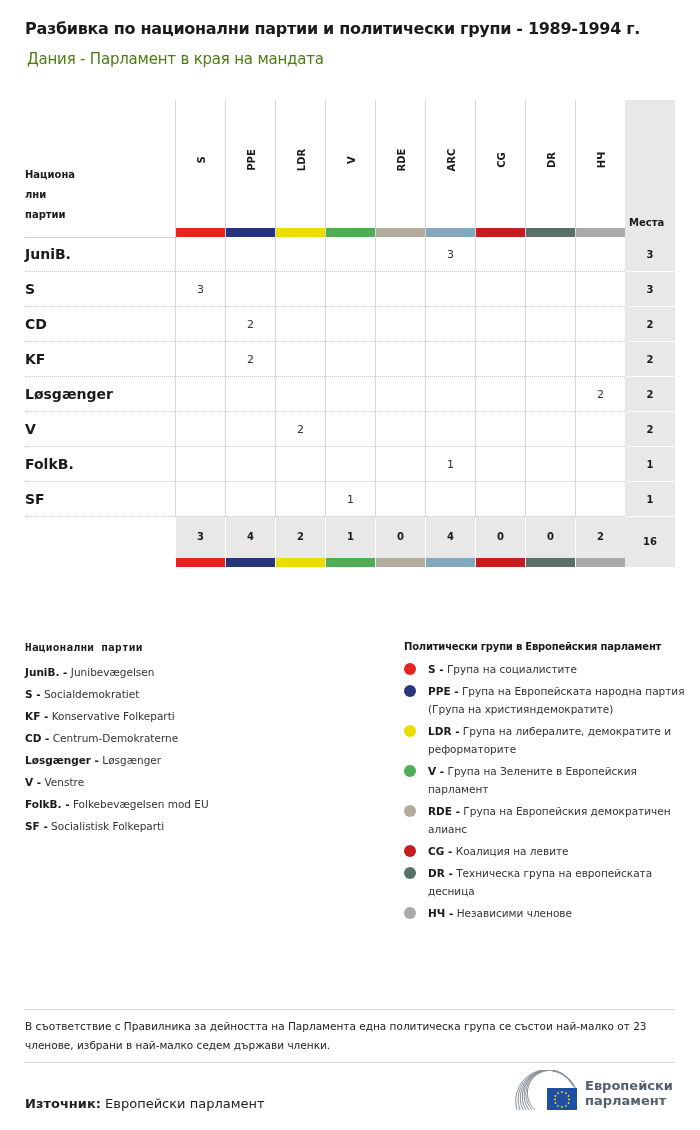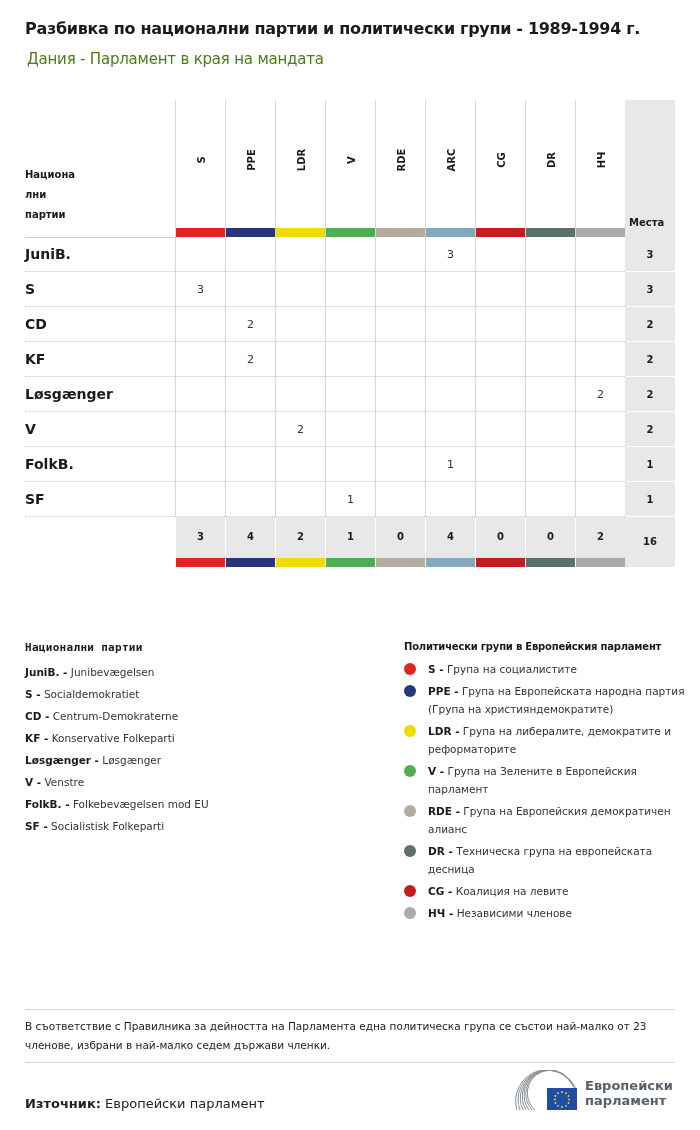--- a/index.html
+++ b/index.html
@@ -276,39 +276,39 @@
         <div class="tstrip" style="background:#AAAAAA"></div>
       </div>
     </div>
 </div>
 
 <div class="legend-left">
   <h3>Национални партии</h3>
   <div id="party-legend">
       <div class="li"><b>JuniB. -</b> <span>Junibevægelsen</span></div>
       <div class="li"><b>S -</b> <span>Socialdemokratiet</span></div>
+      <div class="li"><b>KF -</b> <span>Konservative Folkeparti</span></div>
       <div class="li"><b>CD -</b> <span>Centrum-Demokraterne</span></div>
-      <div class="li"><b>KF -</b> <span>Konservative Folkeparti</span></div>
       <div class="li"><b>Løsgænger -</b> <span>Løsgænger</span></div>
       <div class="li"><b>V -</b> <span>Venstre</span></div>
       <div class="li"><b>FolkB. -</b> <span>Folkebevægelsen mod EU</span></div>
       <div class="li"><b>SF -</b> <span>Socialistisk Folkeparti</span></div>
     </div>
 </div>
 
 <div class="legend-right">
   <h3>Политически групи в Европейския парламент</h3>
   <div id="group-legend">
       <div class="gi"><span class="dot" style="background:#E52421"></span><b>S -</b> <span>Група на социалистите</span></div>
       <div class="gi"><span class="dot" style="background:#27357A"></span><b>PPE -</b> <span>Група на Европейската народна партия (Група на християндемократите)</span></div>
       <div class="gi"><span class="dot" style="background:#EDDC00"></span><b>LDR -</b> <span>Група на либералите, демократите и реформаторите</span></div>
       <div class="gi"><span class="dot" style="background:#4FAD55"></span><b>V -</b> <span>Група на Зелените в Европейския парламент</span></div>
       <div class="gi"><span class="dot" style="background:#B3AB9E"></span><b>RDE -</b> <span>Група на Европейския демократичен алианс</span></div>
+      <div class="gi"><span class="dot" style="background:#C41C1F"></span><b>CG -</b> <span>Коалиция на левите</span></div>
       <div class="gi"><span class="dot" style="background:#5A7168"></span><b>DR -</b> <span>Техническа група на европейската десница</span></div>
-      <div class="gi"><span class="dot" style="background:#C41C1F"></span><b>CG -</b> <span>Коалиция на левите</span></div>
       <div class="gi"><span class="dot" style="background:#AAAAAA"></span><b>НЧ -</b> <span>Независими членове</span></div>
     </div>
 </div>
 
 <div class="divider" style="top:1009px;"></div>
 <div class="note">В съответствие с Правилника за дейността на Парламента една политическа група се състои най-малко от 23 членове, избрани в най-малко седем държави членки.</div>
 <div class="divider" style="top:1062px;"></div>
 
 <div class="source">
   <b>Източник:</b>

